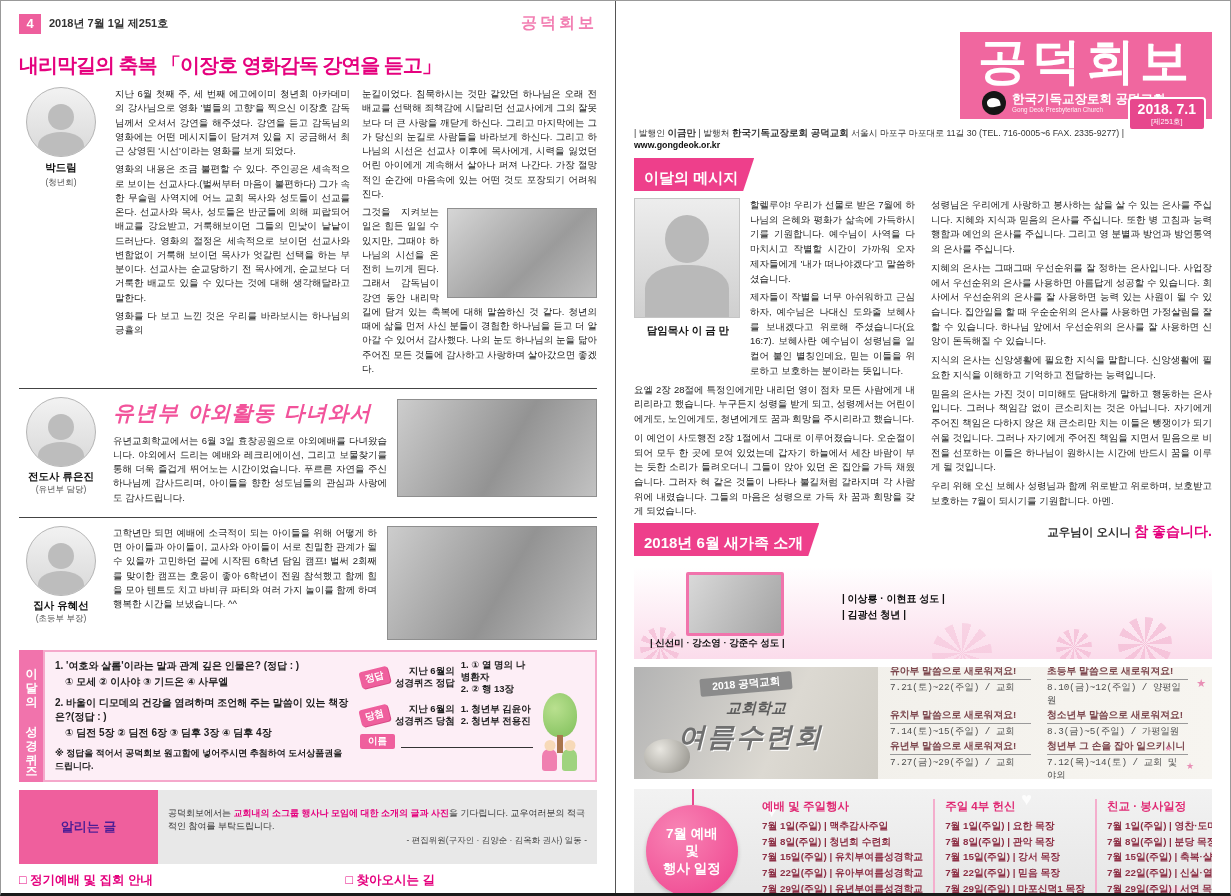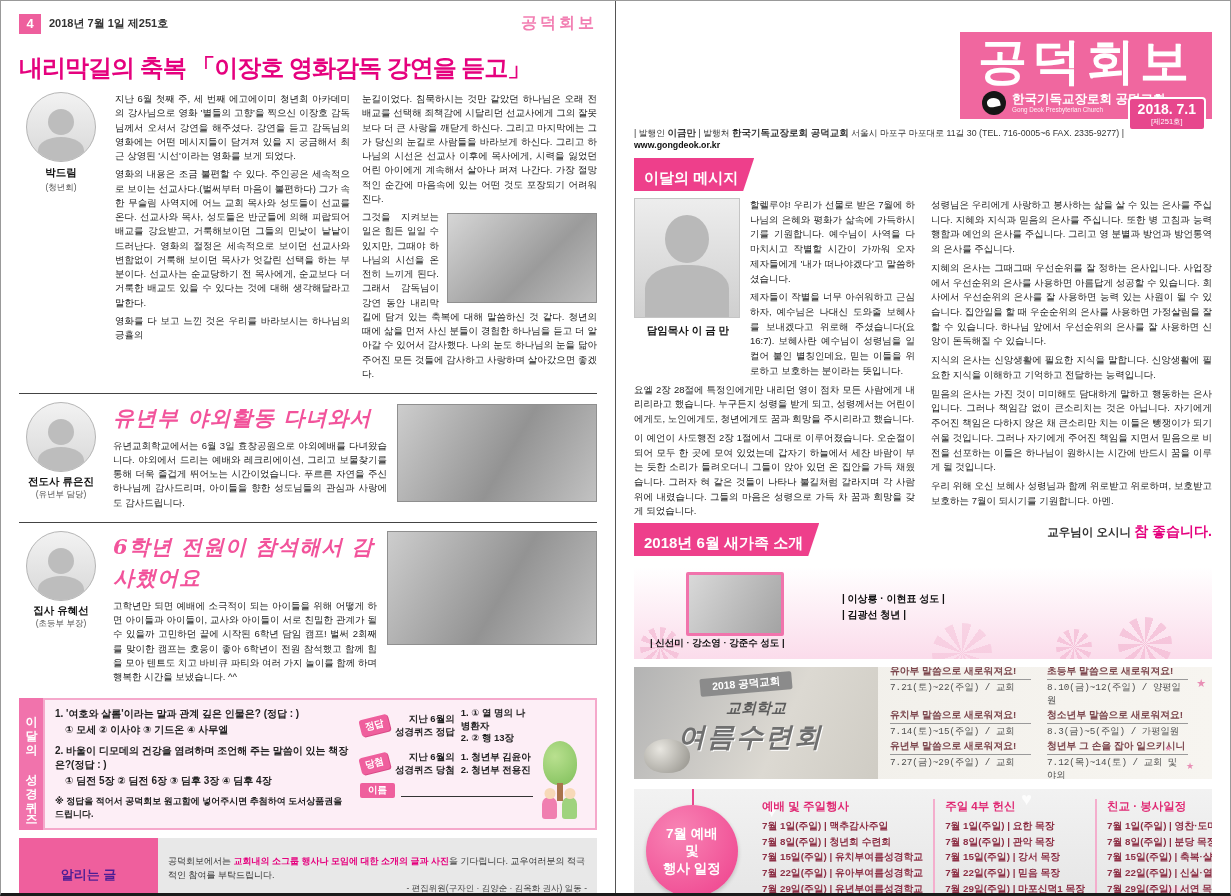--- a/index.html
+++ b/index.html
@@ -12,21 +12,21 @@
   
   .lp-header{display:flex;align-items:center;gap:8px;margin-bottom:8px;}
   .pagenum{width:22px;height:20px;background:#ee5f9d;color:#fff;font-weight:900;font-size:13px;display:grid;place-items:center;flex:none;}
   .dateissue{font-size:11px;font-weight:700;color:#333;}
   .masthead-small{margin-left:auto;color:#f27eb2;font-weight:900;font-size:16px;letter-spacing:3px;}
   .wisdom{position:relative;height:44px;background:linear-gradient(90deg,#f8c3da,#f3a7cb 70%,#e995bd);display:flex;align-items:center;padding:0 150px 0 12px;margin-bottom:10px;overflow:hidden;}
   .wisdom-label{color:#c2005f;font-weight:900;font-size:14px;margin-right:10px;flex:none;}
   .wisdom-text{font-size:11px;font-weight:700;color:#3c3c3c;}
   .wisdom-source{font-size:9px;color:#555;margin-left:6px;flex:none;}
 
-  .a1-title{color:#e5017e;font-size:24px;font-weight:900;margin:0 0 8px 0;letter-spacing:-1px;}
+  .a1-title{color:#e5017e;font-size:20px;font-weight:900;margin:0 0 8px 0;letter-spacing:-1px;}
   .a-body{display:flex;gap:12px;font-size:9.5px;color:#222;line-height:1.5;}
   .author{width:84px;flex:none;text-align:center;}
   .avatar{width:68px;height:68px;border-radius:50%;border:1px solid #b5b5b5;margin:0 auto 3px auto;position:relative;overflow:hidden;background:linear-gradient(#f2f2f2,#d8d8d8);}
   .avatar::before{content:"";position:absolute;left:50%;top:16px;transform:translateX(-50%);width:26px;height:26px;border-radius:50%;background:#bdbdbd;}
   .avatar::after{content:"";position:absolute;left:50%;top:44px;transform:translateX(-50%);width:46px;height:26px;border-radius:50% 50% 0 0;background:#bdbdbd;}
   .author-name{font-weight:800;font-size:10.5px;color:#111;}
   .author-role{font-size:8.5px;color:#555;}
   .col{flex:1;}
   .groupphoto{float:right;width:148px;height:88px;margin:3px 0 0 8px;border:1px solid #8f8f8f;background:linear-gradient(135deg,#d6d6d6,#9b9b9b 60%,#bfbfbf);}
   .hr-split{border:none;border-top:1px solid #444;margin:8px 0;}
@@ -197,21 +197,20 @@
 
     <hr class="hr-split">
 
     <div class="a-flex">
       <div class="author">
         <div class="avatar"></div>
         <div class="author-name">집사 유혜선</div>
         <div class="author-role">(초등부 부장)</div>
       </div>
       <div class="a-content">
-        <h2 class="script-title">6학년 전원이 참석해서 감사했어요</h2>
         <p class="jt">고학년만 되면 예배에 소극적이 되는 아이들을 위해 어떻게 하면 아이들과 아이들이, 교사와 아이들이 서로 친밀한 관계가 될 수 있을까 고민하던 끝에 시작된 6학년 담임 캠프! 벌써 2회째를 맞이한 캠프는 호응이 좋아 6학년이 전원 참석했고 함께 힘을 모아 텐트도 치고 바비큐 파티와 여러 가지 놀이를 함께 하며 행복한 시간을 보냈습니다.  ^^</p>
       </div>
       <div class="sidephoto ph3"></div>
     </div>
 
     <div class="quiz">
       <div class="quiz-tab">이달의 성경퀴즈</div>
       <div class="quiz-box">
         <div class="quiz-left">
           <div class="quiz-q">1. '여호와 살롬'이라는 말과 관계 깊은 인물은?        (정답 :          )</div>

